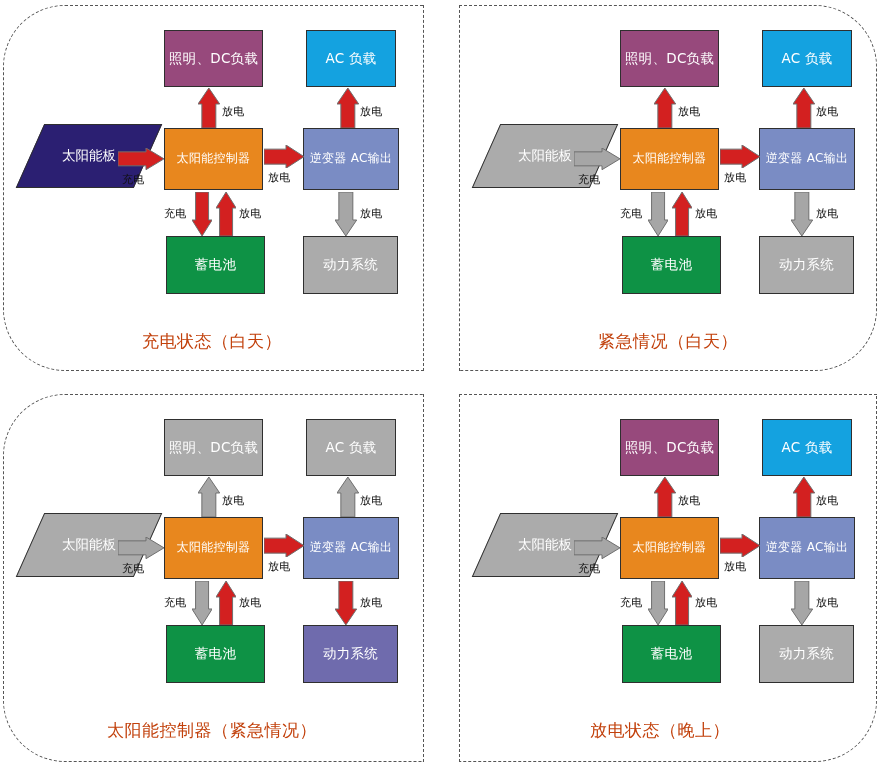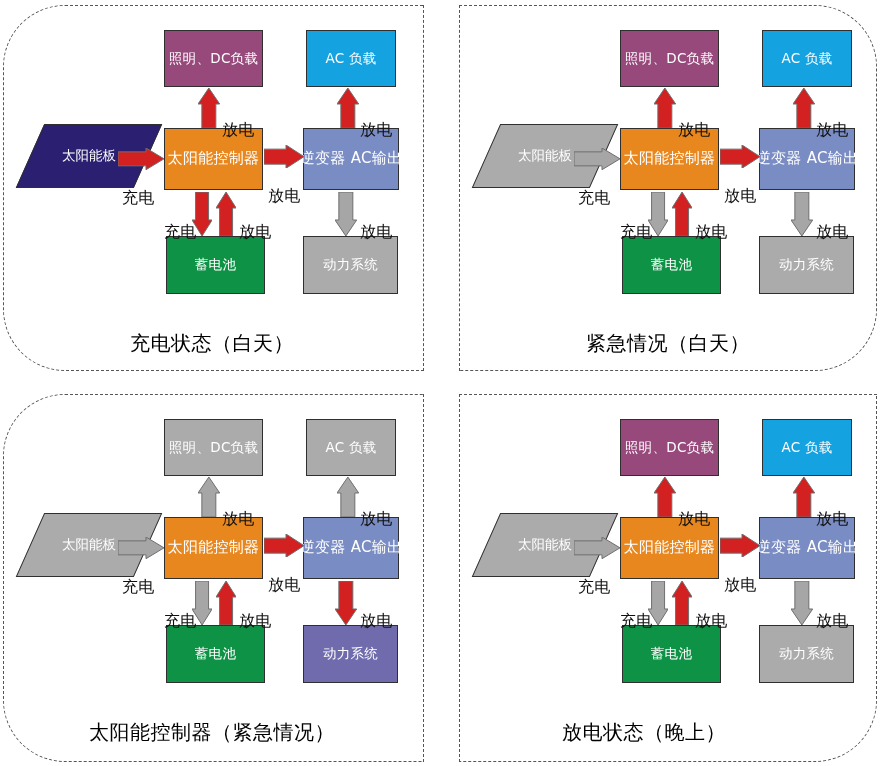--- a/index.html
+++ b/index.html
@@ -16,32 +16,32 @@
   .p2{left:459px;top:5px;   width:418px;height:366px;
       border-radius:0 62px 62px 0;}
   .p3{left:3px;  top:394px; width:421px;height:368px;
       border-radius:62px 0 0 62px;}
   .p4{left:459px;top:394px; width:418px;height:368px;
       border-radius:0 0 62px 0;}
 
   
   .caption{
     position:absolute;text-align:center;width:100%;left:0;
-    font-size:20px;color:#000000;letter-spacing:.5px;white-space:nowrap;
+    font-size:17px;color:#c2410c;letter-spacing:.5px;white-space:nowrap;
   }
 
   
   .node{
     position:absolute;box-sizing:border-box;
     border:1.3px solid #2f2f2f;
     display:flex;align-items:center;justify-content:center;
     color:#ffffff;font-size:13.5px;line-height:1.15;
     letter-spacing:.3px;white-space:nowrap;text-align:center;
   }
-  .node.small{font-size:15px;}
+  .node.small{font-size:12px;}
 
   
   .para{
     position:absolute;
     width:118px;height:64px;
     transform:skewX(-24deg);
     border:1.3px solid #2f2f2f;
     box-sizing:border-box;
   }
   .para-label{
@@ -49,23 +49,22 @@
     display:flex;align-items:center;justify-content:center;
     color:#fff;font-size:13.5px;white-space:nowrap;pointer-events:none;
   }
 
   
   .arrow{position:absolute;}
   .arrow svg{display:block;}
 
   
   .alabel{
-    position:absolute;font-size:16px;color:#101010;white-space:nowrap;
+    position:absolute;font-size:11px;color:#101010;white-space:nowrap;
     letter-spacing:.2px;
-    margin-top:16px;
   }
 </style>
 </head>
 <body>
 
 <div class="canvas">
 
   <div class="panel p1"></div>
   <div class="panel p2"></div>
   <div class="panel p3"></div>
@@ -348,16 +347,16 @@
       </div>
       <div class="alabel" style="left:695px;top:595px;">放电</div>
       <div class="arrow" style="left:791px;top:581px;">
       <svg width="21.7" height="44" viewBox="0 0 21.7 44">
      <path d="M 10.85 44 L 21.7 28 L 17.85 28
               L 17.85 0 L 3.8499999999999996 0 L 3.8499999999999996 28
               L 0 28 Z" fill="#a6a6a6" stroke="#6e6e6e" stroke-width="1"></path>
         </svg>
       </div>
       <div class="alabel" style="left:816px;top:595px;">放电</div>
-      <div class="caption" style="left:432px;top:719px;width:424px;">放电状态（晚上）</div>
+      <div class="caption" style="left:448px;top:719px;width:424px;">放电状态（晚上）</div>
     </div>
 
 </div>
 
 </body></html>

